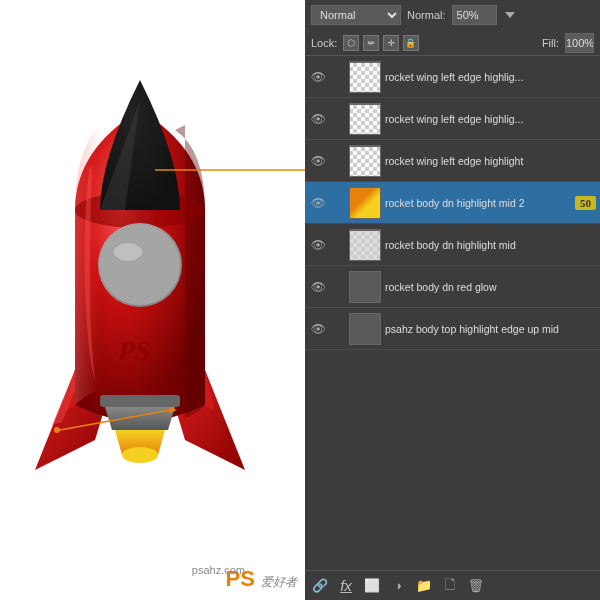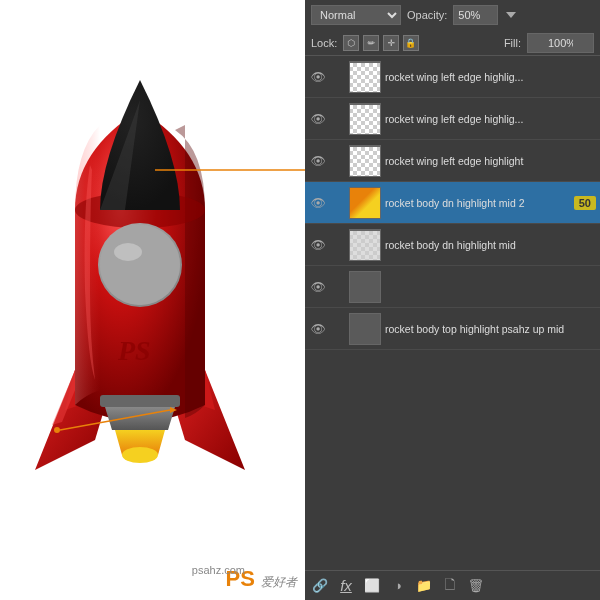--- a/index.html
+++ b/index.html
@@ -107,23 +107,23 @@
       color: #ccc;
       font-size: 11px;
       margin-left: auto;
     }
 
     .fill-value {
       background: #5a5a5a;
       color: #ddd;
       border: 1px solid #666;
       font-size: 11px;
-      padding: 1px 20px;
+      padding: 1px 0;
       height: 20px;
-      width: 67px;
+      width: 29px;
     }
 
     
     .layers-list {
       flex: 1;
       overflow: hidden;
     }
 
     .layer-item {
       display: flex;
@@ -216,20 +216,21 @@
     }
 
     .layer-opacity-badge {
       background: #c8b820;
       color: #333;
       font-size: 11px;
       font-weight: bold;
       padding: 1px 5px;
       border-radius: 2px;
       flex-shrink: 0;
+      font-family: Liberation Serif, serif;
     }
 
     
     .bottom-bar {
       display: flex;
       align-items: center;
       background: #3c3c3c;
       padding: 4px 6px;
       gap: 8px;
       height: 30px;
@@ -386,21 +387,21 @@
   </div>
   <div class="watermark-text">psahz.com</div>
 </div>
 
 <div class="right-panel">
 
   <div class="top-bar">
     <select class="blend-mode-select">
       <option>Normal</option>
     </select>
-    <span class="opacity-label">Opacity:</span>
+    <span class="opacity-label">Normal:</span>
     <input class="opacity-value" type="text" value="50%" style="">
     <svg width="14" height="14">
       <polygon points="2,4 12,4 7,10" fill="#aaa"></polygon>
     </svg>
   </div>
 
   <div class="lock-bar">
     <span class="lock-label">Lock:</span>
     <div class="lock-icons">
       <div class="lock-icon">⬡</div>
@@ -455,27 +456,28 @@
       <div class="layer-thumb dark-grey">
         <div class="layer-thumb-mask" style="background:#ddd; background-image: linear-gradient(45deg,#ccc 25%,transparent 25%),linear-gradient(-45deg,#ccc 25%,transparent 25%),linear-gradient(45deg,transparent 75%,#ccc 75%),linear-gradient(-45deg,transparent 75%,#ccc 75%); background-size:8px 8px; background-position:0 0,0 4px,4px -4px,-4px 0px;"></div>
       </div>
       <span class="layer-name">rocket body dn highlight mid</span>
     </div>
 
     <div class="layer-item">
       <div class="layer-eye">👁</div>
       <div class="layer-link"></div>
       <div class="layer-thumb dark-grey"></div>
+      <span class="layer-name">rocket body dn red glow</span>
     </div>
 
     <div class="layer-item">
       <div class="layer-eye">👁</div>
       <div class="layer-link"></div>
       <div class="layer-thumb dark-grey"></div>
-      <span class="layer-name">rocket body top highlight psahz up mid</span>
+      <span class="layer-name">psahz body top highlight edge up mid</span>
     </div>
 
   </div>
 
   <div class="bottom-bar">
     <div class="bottom-icon">🔗</div>
     <div class="bottom-icon" style="font-size:15px; color:#bbb; font-style:italic;text-decoration:underline;">fx</div>
     <div class="bottom-icon">⬜</div>
     <div class="bottom-icon">◑</div>
     <div class="bottom-icon">📁</div>

